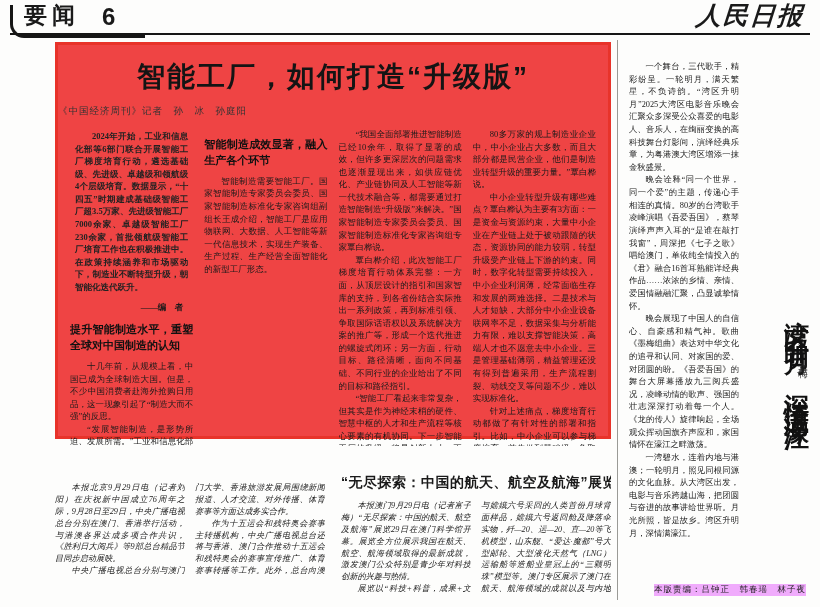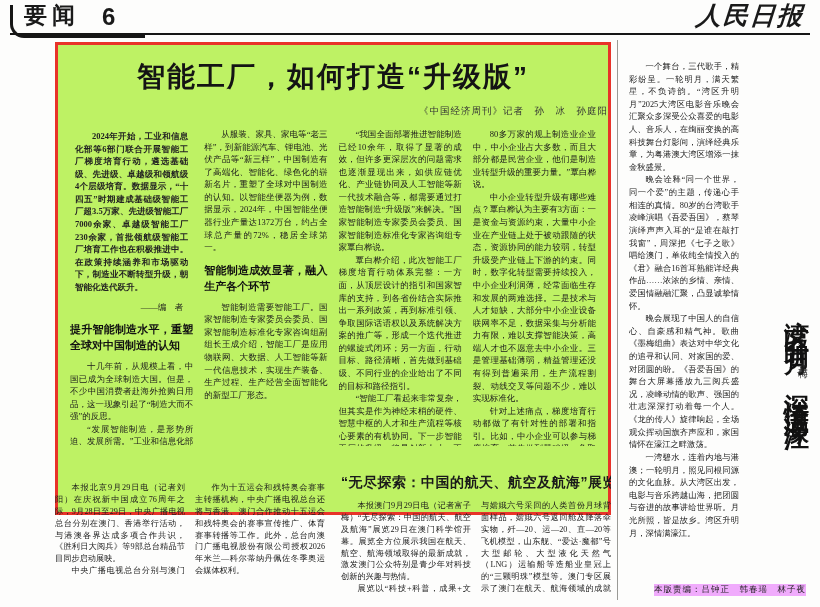--- a/index.html
+++ b/index.html
@@ -13,41 +13,41 @@
            border-left:3px solid #161616;border-bottom:3px solid #161616;
            border-bottom-left-radius:14px;}
   .section-label{font-size:23px;font-weight:bold;letter-spacing:5px;padding:0 0 2px 14px;}
   .page-num{font-family:"Liberation Sans","DejaVu Sans",sans-serif;font-size:24px;
             font-weight:bold;padding:0 0 2px 22px;}
   .edition-date{font-size:9px;letter-spacing:1px;padding:0 0 6px 20px;color:#222;}
   .masthead{margin-left:auto;font-family:"DejaVu Serif",serif;font-style:italic;
             font-weight:bold;font-size:25px;letter-spacing:2px;padding:0 6px 1px 0;
             transform:skewX(-4deg);}
   
-  .feature{position:absolute;left:55px;top:42px;width:556px;height:473px;
-           border:3px solid #e8332a;background:#bef264;box-sizing:border-box;}
+  .feature{position:absolute;left:55px;top:42px;width:556px;height:397px;
+           border:3px solid #e8332a;background:#ef4444;box-sizing:border-box;}
   .feature-headline{margin-top:13px;text-align:center;
            font-family:"Liberation Sans","DejaVu Sans",sans-serif;
            font-weight:bold;font-size:28px;letter-spacing:2px;color:#141414;}
-  .feature-byline{text-align:right;font-size:9.5px;color:#333;margin-top:9px;letter-spacing:1px;}
+  .feature-byline{text-align:left;font-size:9.5px;color:#333;margin-top:9px;letter-spacing:1px;}
   .cols{display:flex;gap:11px;margin:10px 12px 0;height:318px;overflow:hidden;}
   .col{flex:1;font-size:8.5px;line-height:1.48;text-align:justify;overflow:hidden;}
   .col p{margin:0;text-indent:2em;}
   .intro{margin:2px 5px 7px;color:#222;}
   .intro p{text-indent:2em;margin:0;font-weight:bold;}
-  .editor-sig{text-align:right;margin:2px 10px 8px 0;font-weight:normal;}
+  .editor-sig{text-align:right;margin:2px 10px 8px 0;font-weight:bold;}
   .subhead{font-family:"Liberation Sans","DejaVu Sans",sans-serif;font-weight:bold;
            font-size:11px;line-height:1.45;margin:9px 0 6px;text-indent:0;color:#111;}
   
   .bottom{position:absolute;left:55px;top:474px;width:556px;height:122px;display:flex;gap:16px;}
   .news{flex:1;overflow:hidden;}
   .news-headline{font-family:"Liberation Sans","DejaVu Sans",sans-serif;font-weight:bold;
                  font-size:14px;text-align:center;letter-spacing:0.5px;white-space:nowrap;}
   .news-cols{display:flex;gap:10px;margin-top:8px;height:92px;overflow:hidden;}
-  .news-col{flex:1;font-size:8.2px;line-height:1.45;text-align:justify;overflow:hidden;}
+  .news-col{flex:1;font-size:8.2px;line-height:1.45;text-align:justify;overflow:hidden;font-style:italic;}
   .news-col p{margin:0;text-indent:2em;}
   
   .rail{position:absolute;left:617px;top:40px;width:196px;height:560px;
         border-left:1px solid #9a9a96;box-sizing:border-box;padding-left:11px;}
   .rail-inner{display:flex;height:100%;margin-top:15px;}
   .essay-text{width:110px;font-size:8.3px;line-height:1.52;text-align:justify;
               height:540px;overflow:hidden;padding-top:6px;}
   .essay-text p{margin:0;text-indent:2em;}
   .essay-title{flex:1;writing-mode:vertical-rl;text-orientation:upright;
                display:flex;justify-content:center;padding-top:44px;box-sizing:border-box;
@@ -78,29 +78,28 @@
         <div class="intro">
           <p>2024年开始，工业和信息化部等6部门联合开展智能工厂梯度培育行动，遴选基础级、先进级、卓越级和领航级4个层级培育。数据显示，“十四五”时期建成基础级智能工厂超3.5万家、先进级智能工厂7000余家、卓越级智能工厂230余家，首批领航级智能工厂培育工作也在积极推进中。在政策持续涵养和市场驱动下，制造业不断转型升级，朝智能化迭代跃升。</p>
         </div>
         <div class="editor-sig">——编　者</div>
         <div class="subhead">提升智能制造水平，重塑全球对中国制造的认知</div>
         <p>十几年前，从规模上看，中国已成为全球制造大国。但是，不少中国消费者赴海外抢购日用品，这一现象引起了“制造大而不强”的反思。</p>
         <p>“发展智能制造，是形势所迫、发展所需。”工业和信息化部装备工业二司原一级巡视员回忆，当时她所在的部门负责智能制造推进工作，国内很多企业尚分不清智能制造与数字化、信息化的关系，智能制造正处于与制造业技术深度融合探索阶段。</p>
       </div>
 
       <div class="col">
-        <p>从服装、家具、家电等“老三样”，到新能源汽车、锂电池、光伏产品等“新三样”，中国制造有了高端化、智能化、绿色化的崭新名片，重塑了全球对中国制造的认知。以智能坐便器为例，数据显示，2024年，中国智能坐便器行业产量达1372万台，约占全球总产量的72%，稳居全球第一。</p>
         <div class="subhead">智能制造成效显著，融入生产各个环节</div>
         <p>智能制造需要智能工厂。国家智能制造专家委员会委员、国家智能制造标准化专家咨询组副组长王成介绍，智能工厂是应用物联网、大数据、人工智能等新一代信息技术，实现生产装备、生产过程、生产经营全面智能化的新型工厂形态。</p>
 
       </div>
 
       <div class="col">
         <p>“我国全面部署推进智能制造已经10余年，取得了显著的成效，但许多更深层次的问题需求也逐渐显现出来，如供应链优化、产业链协同及人工智能等新一代技术融合等，都需要通过打造智能制造“升级版”来解决。”国家智能制造专家委员会委员、国家智能制造标准化专家咨询组专家覃白桦说。</p>
-        <p>覃白桦介绍，此次智能工厂梯度培育行动体系完整：一方面，从顶层设计的指引和国家智库的支持，到各省份结合实际推出一系列政策，再到标准引领、争取国际话语权以及系统解决方案的推广等，形成一个迭代推进的螺旋式闭环；另一方面，行动目标、路径清晰，首先做到基础级、不同行业的企业给出了不同的目标和路径指引。</p>
+        <p>覃白桦介绍，此次智能工厂梯度培育行动体系完整：一方面，从顶层设计的指引和国家智库的支持，到各省份结合实际推出一系列政策，再到标准引领、争取国际话语权以及系统解决方案的推广等，形成一个迭代推进的螺旋式闭环；另一方面，行动目标、路径清晰，面向不同基础、不同行业的企业给出了不同的目标和路径指引。</p>
         <p>“智能工厂看起来非常复杂，但其实是作为神经末梢的硬件、智慧中枢的人才和生产流程等核心要素的有机协同。下一步智能工厂的升级，将是创新人才、更智能的机器和更柔性的流程的结合。”海尔天津洗衣机互联工厂设备工程师李少凯说。</p>
 
       </div>
 
       <div class="col">
         <p>80多万家的规上制造业企业中，中小企业占大多数，而且大部分都是民营企业，他们是制造业转型升级的重要力量。”覃白桦说。</p>
         <p>中小企业转型升级有哪些难点？覃白桦认为主要有3方面：一是资金与资源约束，大量中小企业在产业链上处于被动跟随的状态，资源协同的能力较弱，转型升级受产业链上下游的约束。同时，数字化转型需要持续投入，中小企业利润薄，经常面临生存和发展的两难选择。二是技术与人才短缺，大部分中小企业设备联网率不足，数据采集与分析能力有限，难以支撑智能决策，高端人才也不愿意去中小企业。三是管理基础薄弱，精益管理还没有得到普遍采用，生产流程割裂、动线交叉等问题不少，难以实现标准化。</p>
         <p>针对上述痛点，梯度培育行动都做了有针对性的部署和指引。比如，中小企业可以参与梯度培育，首先做到基础级，争取做到先进级；而对于卓越级和领航级的企业，则要求对外赋能，承担起带动中小企业的“链主”责任；再比如，培育计划里包含了智能制造服务商和服务商生态的建设，帮助中小企业结合实际，借助外脑外力实现智能化转型。</p>
 
       </div>
@@ -110,20 +109,21 @@
 
   <div class="bottom">
 
     <div class="news">
       <div class="news-cols">
         <div class="news-col">
           <p>本报北京9月29日电（记者刘阳）在庆祝新中国成立76周年之际，9月28日至29日，中央广播电视总台分别在澳门、香港举行活动，与港澳各界达成多项合作共识，《胜利日大阅兵》等9部总台精品节目同步启动展映。</p>
           <p>中央广播电视总台分别与澳门特区政府、澳门广播电视股份有限公司、澳</p>
         </div>
         <div class="news-col">
+          <p style="text-indent:0">门大学、香港旅游发展局围绕新闻报道、人才交流、对外传播、体育赛事等方面达成务实合作。</p>
           <p>作为十五运会和残特奥会赛事主转播机构，中央广播电视总台还将与香港、澳门合作推动十五运会和残特奥会的赛事宣传推广、体育赛事转播等工作。此外，总台向澳门广播电视股份有限公司授权2026年米兰—科尔蒂纳丹佩佐冬季奥运会媒体权利。</p>
         </div>
       </div>
     </div>
 
     <div class="news">
       <div class="news-headline">“无尽探索：中国的航天、航空及航海”展览走进澳门</div>
       <div class="news-cols">
         <div class="news-col">
           <p>本报澳门9月29日电（记者富子梅）“无尽探索：中国的航天、航空及航海”展览29日在澳门科学馆开幕。展览全方位展示我国在航天、航空、航海领域取得的最新成就，激发澳门公众特别是青少年对科技创新的兴趣与热情。</p>

